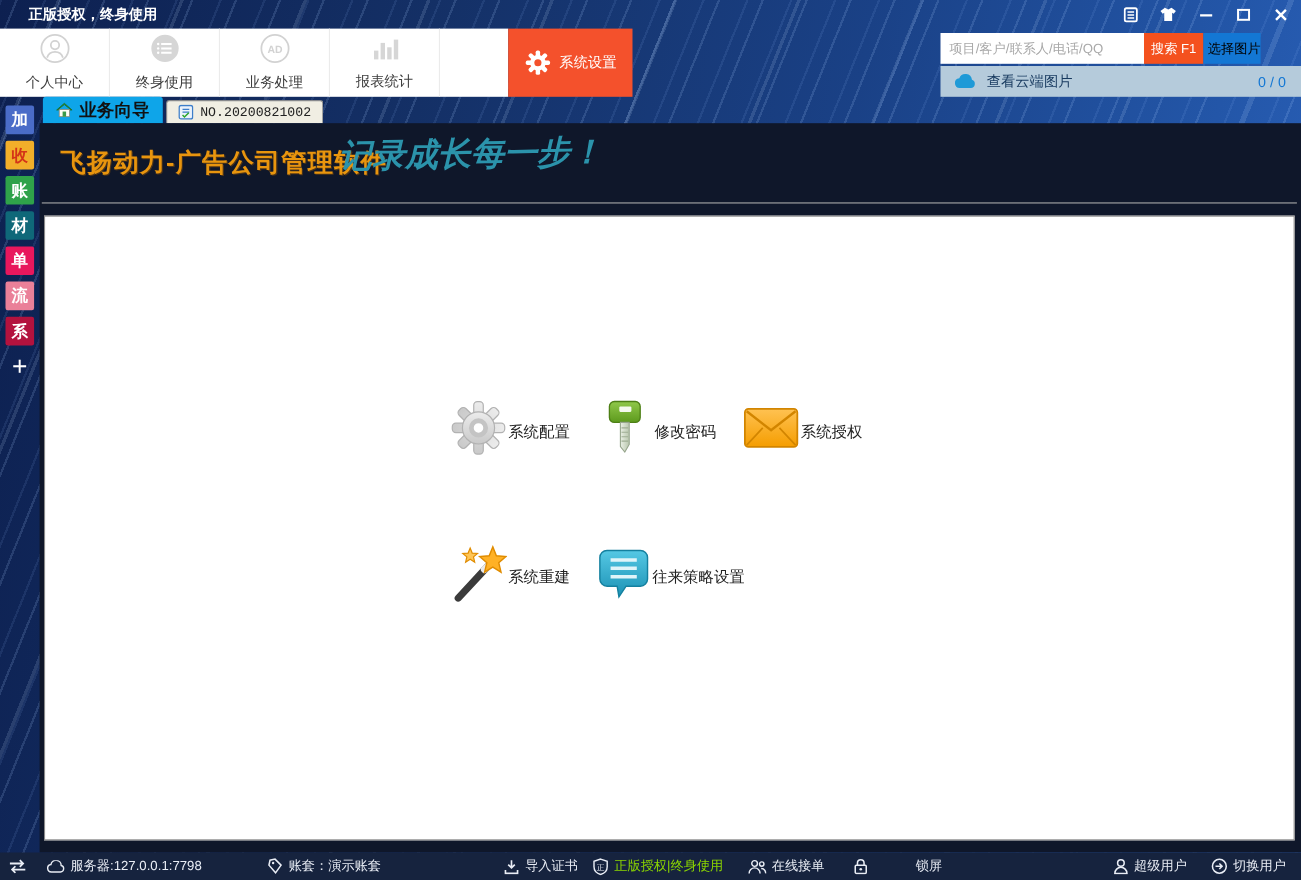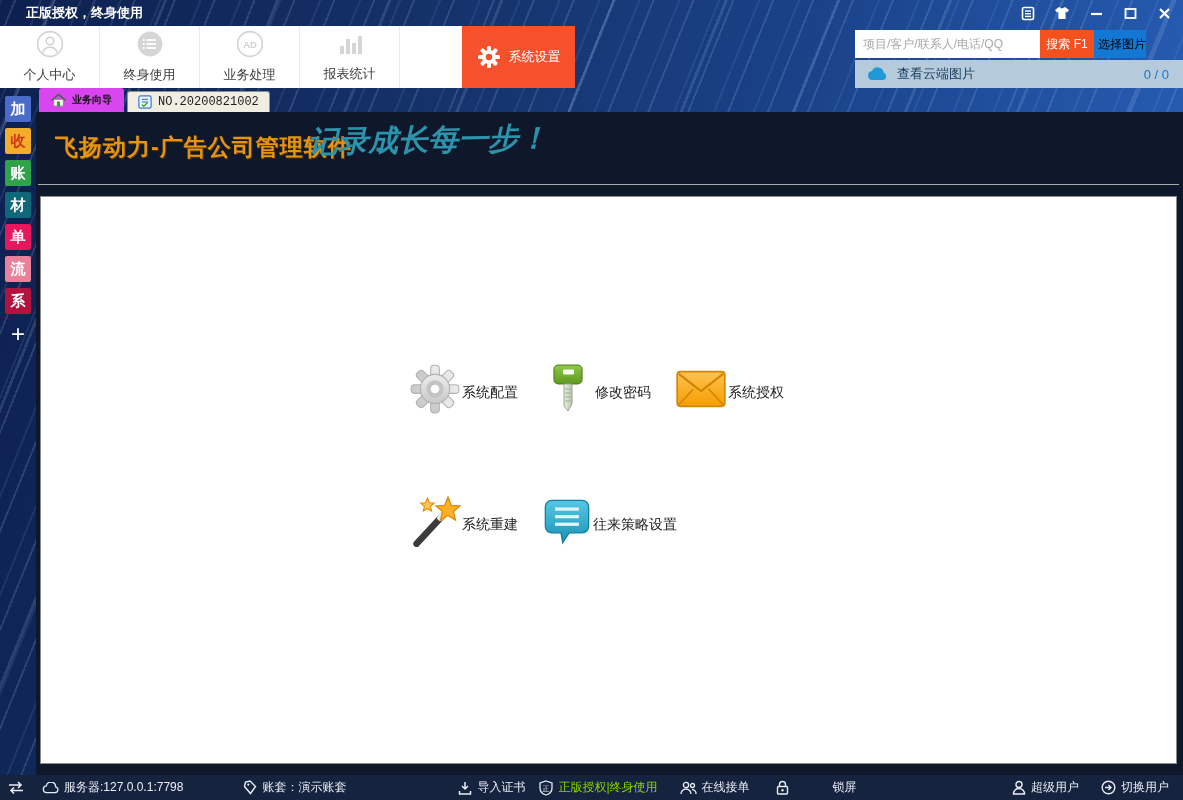--- a/index.html
+++ b/index.html
@@ -53,22 +53,22 @@
   .s2 { background:#2fa24a; color:#fff; }
   .s3 { background:#0f6879; color:#fff; }
   .s4 { background:#e8175d; color:#fff; }
   .s5 { background:#ea8099; color:#fff; }
   .s6 { background:#b3123e; color:#fff; }
   .side-add { margin-top:8px; color:#fff; font-size:24px; font-weight:normal; cursor:pointer; line-height:24px; }
 
   
   .main { position:absolute; left:36px; top:88px; width:1147px; bottom:25px; }
   .tabrow { height:24px; display:flex; align-items:flex-end; padding-left:3px; }
-  .tab1 { height:24px; background:#d946ef; border-radius:3px 3px 0 0; display:flex; align-items:center; gap:6px;
-          padding:0 12px; font-size:10px; font-weight:bold; color:#111; cursor:pointer; }
+  .tab1 { height:24px; background:#0ea5e9; border-radius:3px 3px 0 0; display:flex; align-items:center; gap:6px;
+          padding:0 12px; font-size:16px; font-weight:bold; color:#111; cursor:pointer; }
   .tab2 { height:21px; background:#f0eee3; border:1px solid #8e8e8e; border-bottom:none; border-radius:3px 3px 0 0;
           display:flex; align-items:center; gap:6px; padding:0 10px; margin-left:3px;
           font-family:"Liberation Mono", monospace; font-size:12px; color:#222; cursor:pointer; }
 
   .content { position:absolute; left:0; top:24px; right:0; bottom:0; background:#0f172a; }
   .logo-text { position:absolute; left:19px; top:20px; font-size:23px; font-weight:bold; letter-spacing:1px;
                color:#e8950e; text-shadow:1px 1px 0 rgba(160,90,0,0.45); white-space:nowrap; }
   .slogan { position:absolute; left:272px; top:8px; font-size:30px; font-weight:bold; font-style:italic;
             color:#2b93ab; transform:rotate(-1deg); white-space:nowrap; }
   .divider { position:absolute; left:2px; right:4px; top:72px; border-top:1px solid #aaa; }

